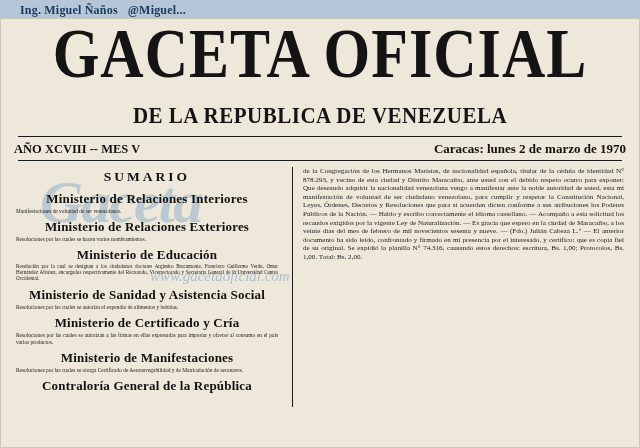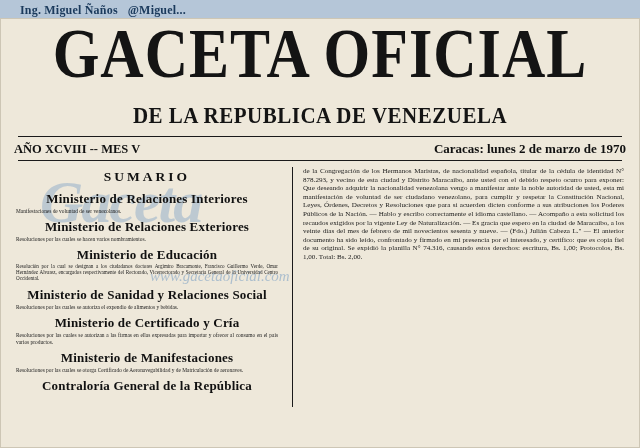--- a/index.html
+++ b/index.html
@@ -208,21 +208,21 @@
           <div class="minhead">Ministerio de Relaciones Exteriores</div>
           <div class="entry">Resoluciones por las cuales se hacen varios nombramientos.</div>
         </div>
 
         <div>
           <div class="minhead">Ministerio de Educación</div>
           <div class="entry tiny">Resolución por la cual se designan a los ciudadanos doctores Argimiro Bracamonte, Francisco Guillermo Verde, Omar Hernández Alvarez, encargados respectivamente del Rectorado, Vicerrectorado y Secretaría General de la Universidad Centro Occidental.</div>
         </div>
 
         <div>
-          <div class="minhead">Ministerio de Sanidad y Relaciones Social</div>
+          <div class="minhead">Ministerio de Sanidad y Asistencia Social</div>
           <div class="entry">Resoluciones por las cuales se autoriza el expendio de alimentos y bebidas.</div>
         </div>
 
         <div>
           <div class="minhead">Ministerio de Certificado y Cría</div>
           <div class="entry">Resoluciones por las cuales se autorizan a las firmas en ellas expresadas para importar y ofrecer al consumo en el país varios productos.</div>
         </div>
 
         <div>
           <div class="minhead">Ministerio de Manifestaciones</div>

